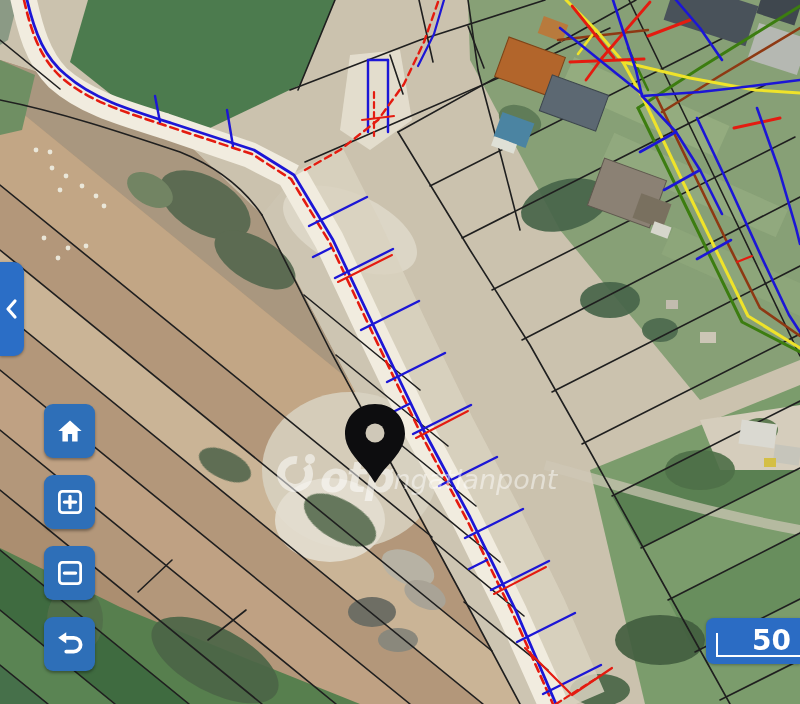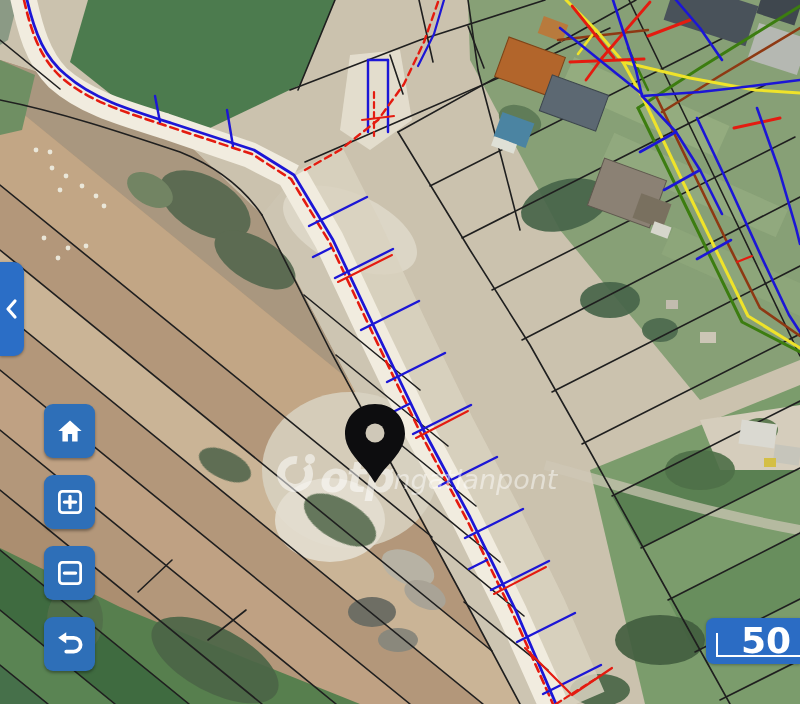--- a/index.html
+++ b/index.html
@@ -17,21 +17,21 @@
     border-radius:0 10px 10px 0;display:flex;align-items:center;justify-content:center;cursor:pointer;
     box-shadow:0 1px 3px rgba(0,0,0,.35);}
   .map-btn{position:absolute;left:44px;width:51px;height:54px;background:var(--btn-blue,#2e6fb8);
     border:none;border-radius:9px;display:flex;align-items:center;justify-content:center;cursor:pointer;
     box-shadow:0 2px 3px rgba(0,0,0,.35);padding:0;}
   .map-btn svg{display:block;}
   #btn-home{top:404px;} #btn-zoom-in{top:475px;} #btn-zoom-out{top:546px;} #btn-undo{top:617px;}
   .scale-box{position:absolute;left:706px;top:618px;width:94px;height:46px;background:var(--scale-blue,#2b6cc4);
     border-radius:8px 0 0 8px;box-shadow:0 1px 3px rgba(0,0,0,.3);}
   .scale-bracket{position:absolute;left:10px;top:15px;right:0;bottom:7px;border-left:2px solid #fff;border-bottom:2px solid #fff;}
-  .scale-label{position:absolute;right:9px;top:8px;color:#fff;font-size:36px;font-weight:bold;line-height:30px;}
+  .scale-label{position:absolute;right:9px;top:8px;color:#fff;font-size:28px;font-weight:bold;line-height:30px;}
 </style>
 </head>
 <body>
 
 <div id="stage">
 
   <svg id="map-svg" viewBox="0 0 800 704">
 
     <g>
       <rect x="0" y="0" width="800" height="704" fill="#cbc2ae"></rect>

